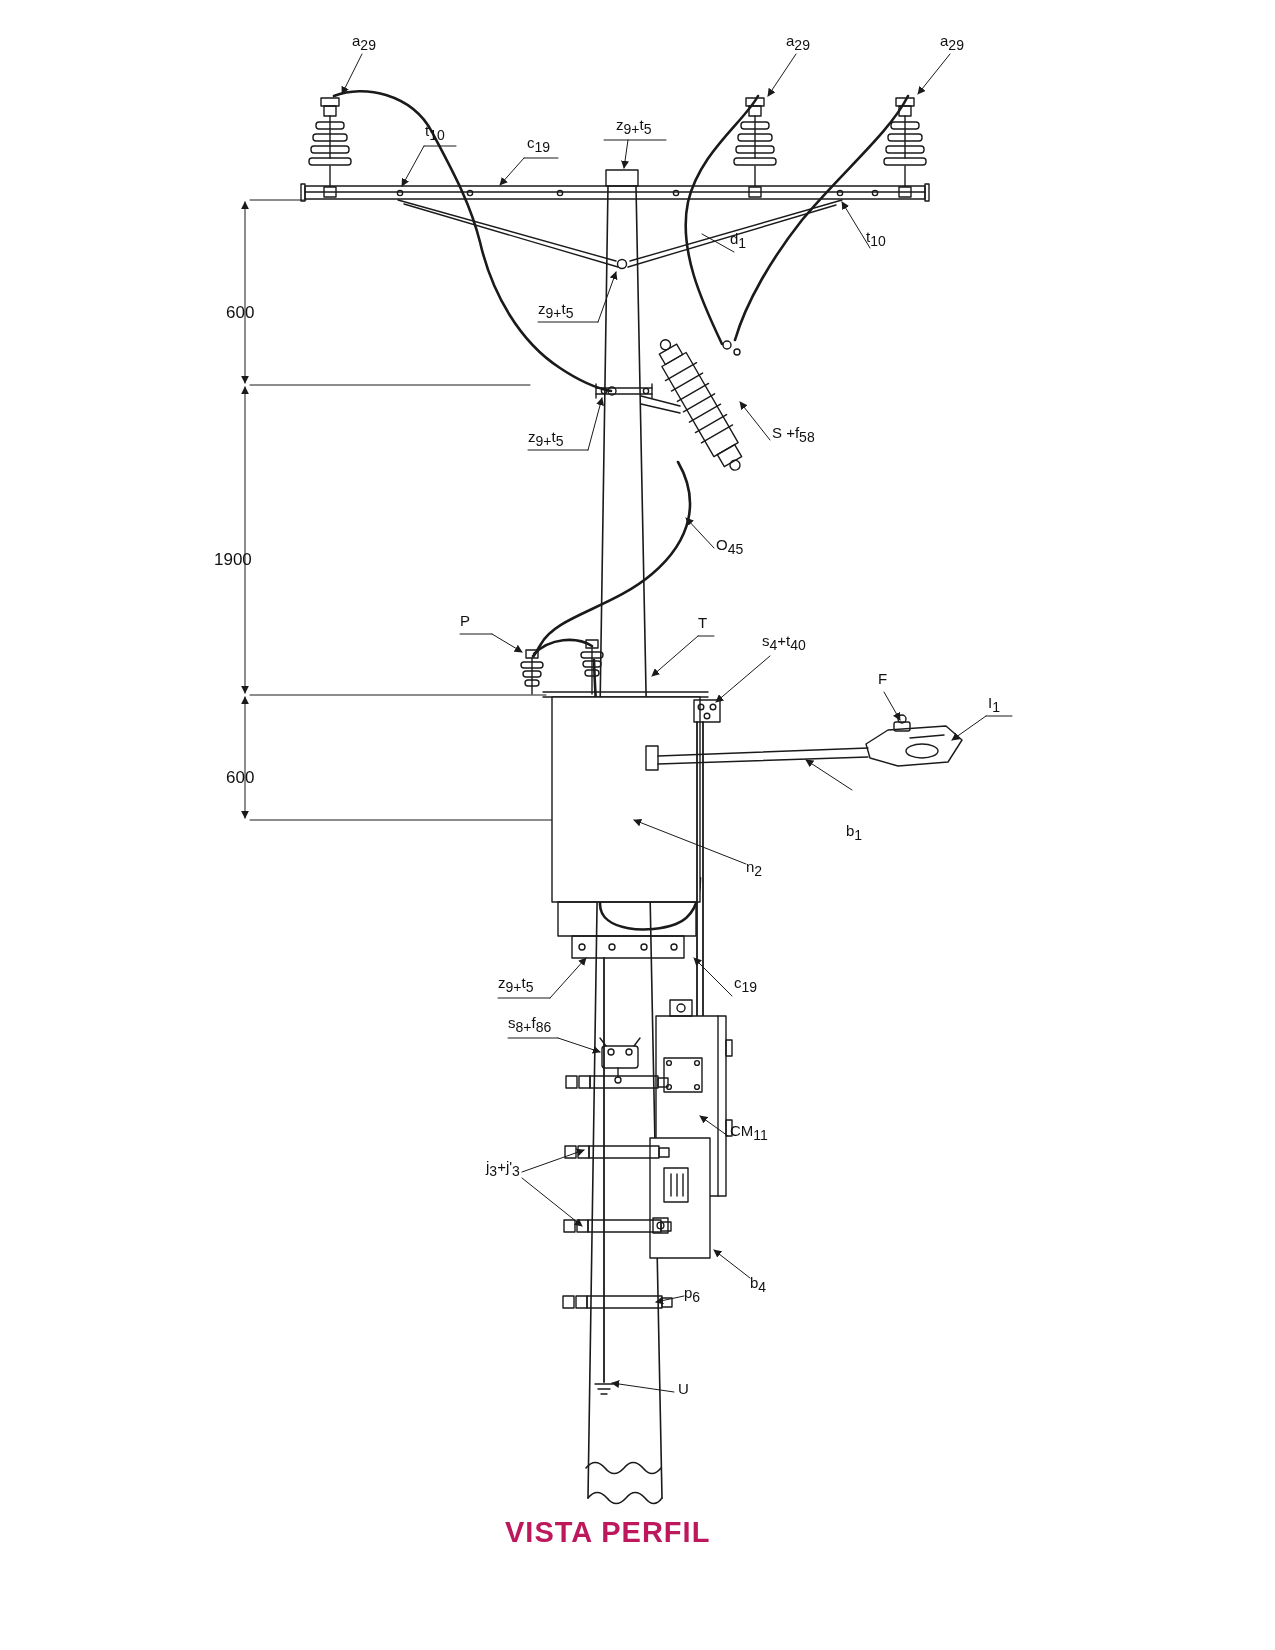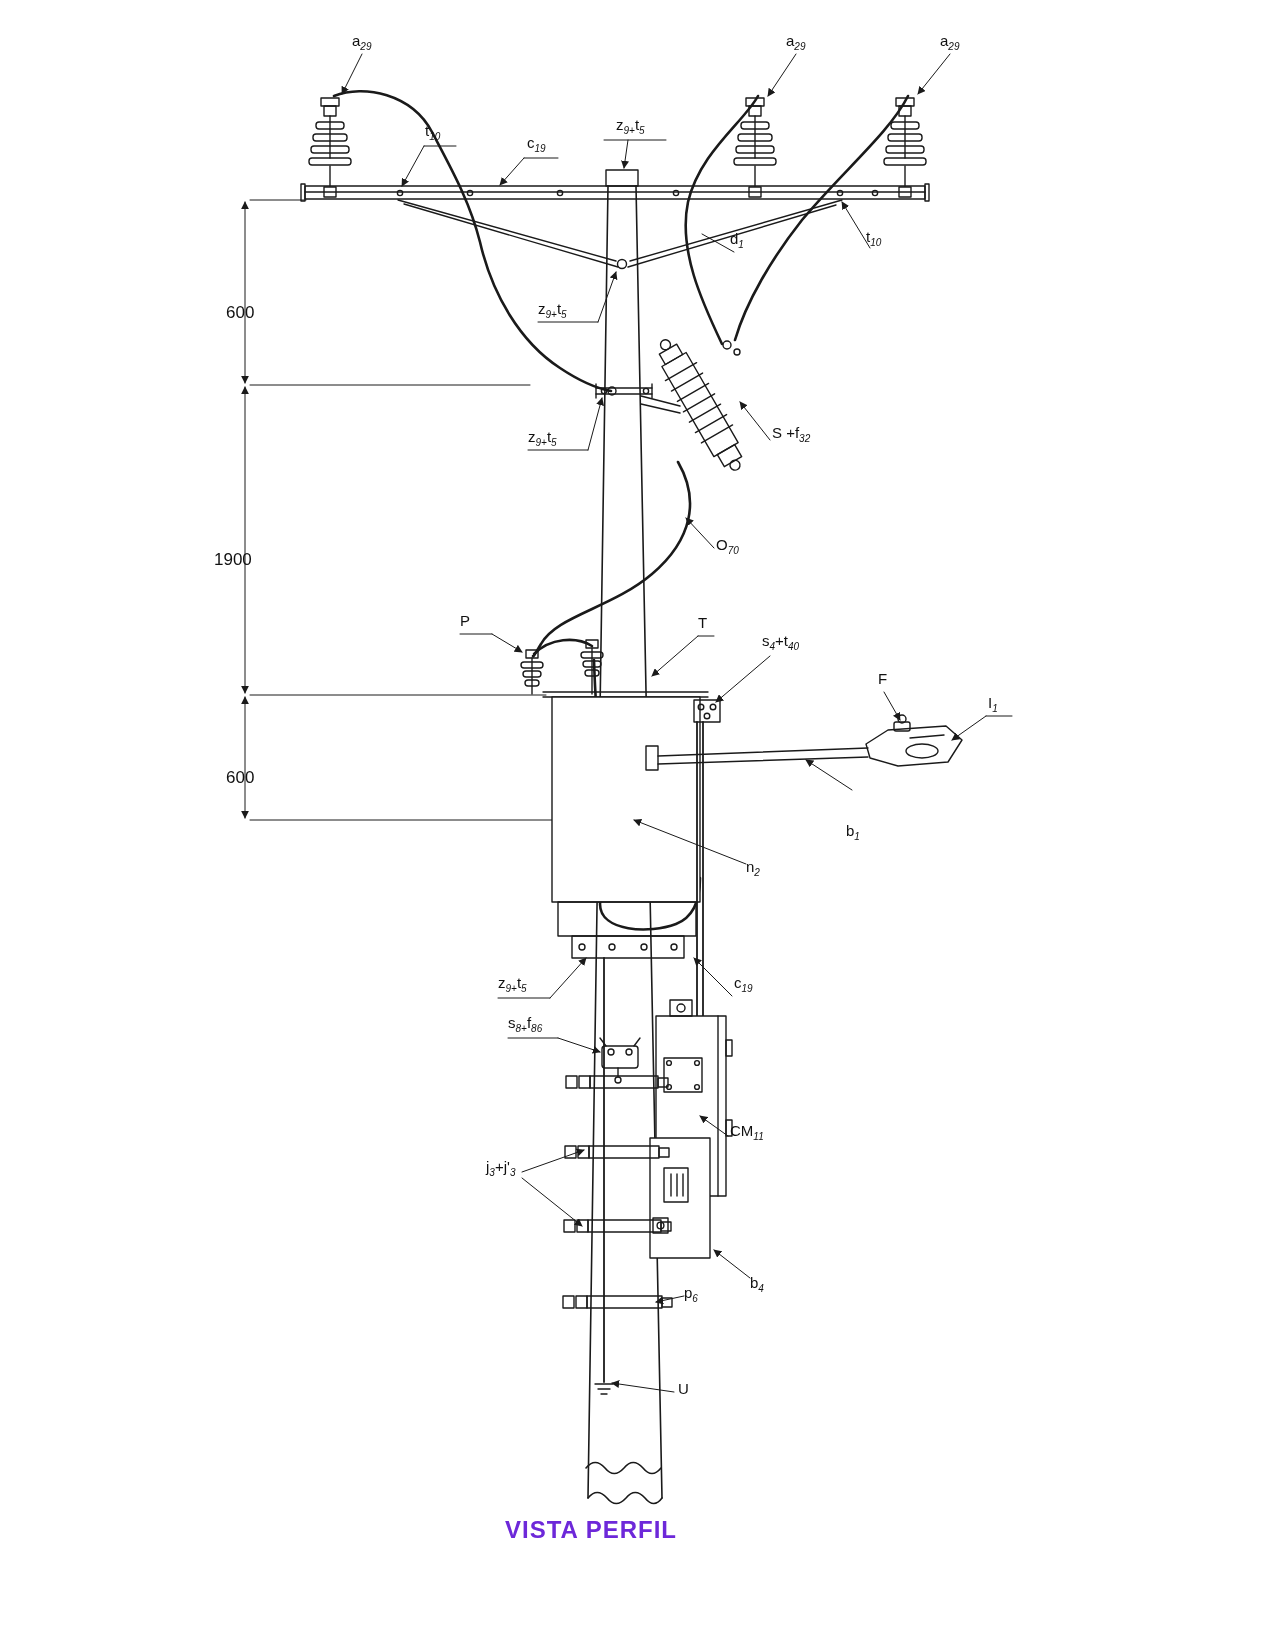--- a/index.html
+++ b/index.html
@@ -1,22 +1,22 @@
 <!DOCTYPE html>
 <html><head>
 <meta charset="utf-8">
 <style>
   html,body{margin:0;padding:0;background:#fff;}
   #stage{position:relative;width:1275px;height:1650px;background:#fff;overflow:hidden;
          font-family:"Liberation Sans",sans-serif;color:#111;}
   svg{position:absolute;left:0;top:0;}
   .lbl{position:absolute;font-size:15px;white-space:nowrap;color:#111;}
-  .lbl sub{font-size:10px;font-style:italic;}
+  .lbl sub{font-size:14px;}
   .dim{position:absolute;font-size:17px;color:#111;white-space:nowrap;margin-top:20px;}
-  .title{position:absolute;font-size:24px;font-weight:700;letter-spacing:1px;color:#6d28d9;}
+  .title{position:absolute;font-size:29px;font-weight:700;letter-spacing:1px;color:#be185d;}
   line,path,rect,circle,ellipse,polyline,polygon{vector-effect:non-scaling-stroke;}
 </style>
 </head>
 <body>
 
 <div id="stage">
 
 <svg width="1275" height="1650" viewBox="0 0 1275 1650" fill="none" stroke="#1a1a1a" stroke-width="1.4" stroke-linecap="round" stroke-linejoin="round">
   <defs>
     <marker id="arr" viewBox="0 0 10 10" refX="9" refY="5" markerWidth="8" markerHeight="8" orient="auto-start-reverse">
@@ -299,22 +299,22 @@
 <div class="lbl" style="left:352px;top:32px"><span>a</span><sub>29</sub></div>
 <div class="lbl" style="left:786px;top:32px"><span>a</span><sub>29</sub></div>
 <div class="lbl" style="left:940px;top:32px"><span>a</span><sub>29</sub></div>
 <div class="lbl" style="left:425px;top:122px"><span>t</span><sub>10</sub></div>
 <div class="lbl" style="left:527px;top:134px"><span>c</span><sub>19</sub></div>
 <div class="lbl" style="left:616px;top:116px"><span>z</span><sub>9+</sub><span>t</span><sub>5</sub></div>
 <div class="lbl" style="left:730px;top:230px"><span>d</span><sub>1</sub></div>
 <div class="lbl" style="left:866px;top:228px"><span>t</span><sub>10</sub></div>
 <div class="lbl" style="left:538px;top:300px"><span>z</span><sub>9+</sub><span>t</span><sub>5</sub></div>
 <div class="lbl" style="left:528px;top:428px"><span>z</span><sub>9+</sub><span>t</span><sub>5</sub></div>
-<div class="lbl" style="left:772px;top:424px"><span>S +</span><span>f</span><sub>32</sub></div>
-<div class="lbl" style="left:716px;top:536px"><span>O</span><sub>70</sub></div>
+<div class="lbl" style="left:772px;top:424px"><span>S +</span><span>f</span><sub>58</sub></div>
+<div class="lbl" style="left:716px;top:536px"><span>O</span><sub>45</sub></div>
 <div class="lbl" style="left:460px;top:612px"><span>P</span></div>
 <div class="lbl" style="left:698px;top:614px"><span>T</span></div>
 <div class="lbl" style="left:762px;top:632px"><span>s</span><sub>4</sub><span>+t</span><sub>40</sub></div>
 <div class="lbl" style="left:878px;top:670px"><span>F</span></div>
 <div class="lbl" style="left:988px;top:694px"><span>I</span><sub>1</sub></div>
 <div class="lbl" style="left:846px;top:822px"><span>b</span><sub>1</sub></div>
 <div class="lbl" style="left:746px;top:858px"><span>n</span><sub>2</sub></div>
 <div class="lbl" style="left:498px;top:974px"><span>z</span><sub>9+</sub><span>t</span><sub>5</sub></div>
 <div class="lbl" style="left:734px;top:974px"><span>c</span><sub>19</sub></div>
 <div class="lbl" style="left:508px;top:1014px"><span>s</span><sub>8+</sub><span>f</span><sub>86</sub></div>

